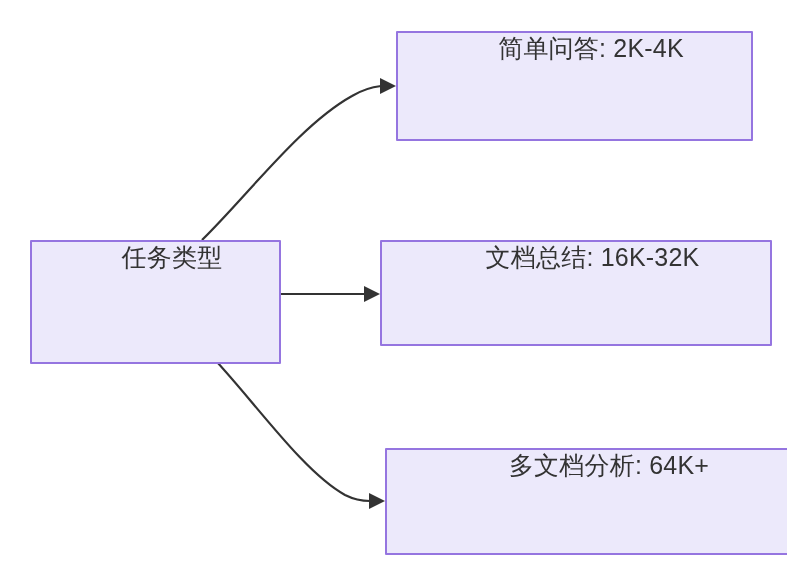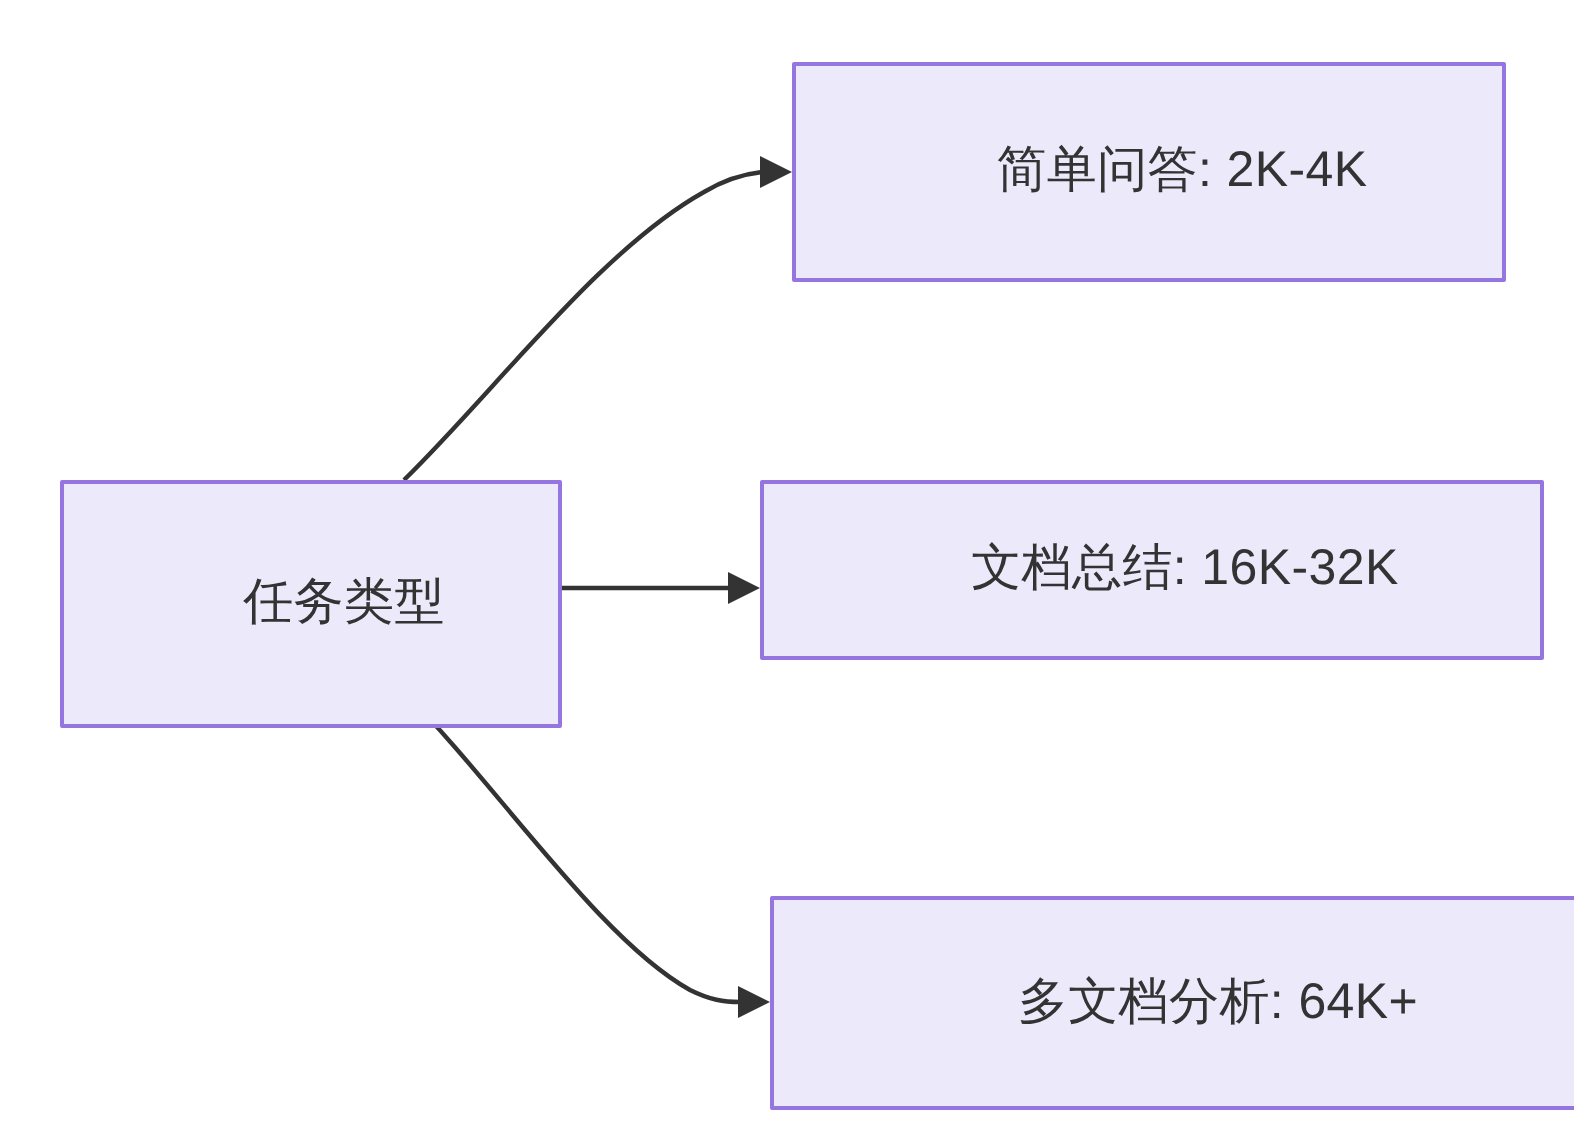--- a/index.html
+++ b/index.html
@@ -15,21 +15,20 @@
     overflow: hidden;
     font-family: "Liberation Sans", "DejaVu Sans", sans-serif;
   }
   .node {
     position: absolute;
     box-sizing: border-box;
     background: #ece9fb;
     border: 2.5px solid #9575e0;
     border-radius: 1px;
     display: flex;
-    align-items: center;
     justify-content: center;
     text-align: center;
     padding-left: 33px;
   }
   .node-label {
     color: #333333;
     font-size: 25px;
     line-height: 1.25;
     letter-spacing: 0.2px;
     white-space: nowrap;
@@ -43,21 +42,21 @@
   #node-task-1 {
     left: 396px;
     top: 31px;
     width: 357px;
     height: 110px;
   }
   #node-task-2 {
     left: 380px;
     top: 240px;
     width: 392px;
-    height: 90px;
+    height: 106px;
   }
   #node-task-3 {
     left: 385px;
     top: 448px;
     width: 415px;
     height: 107px;
   }
   #edges {
     position: absolute;
     left: 0;

